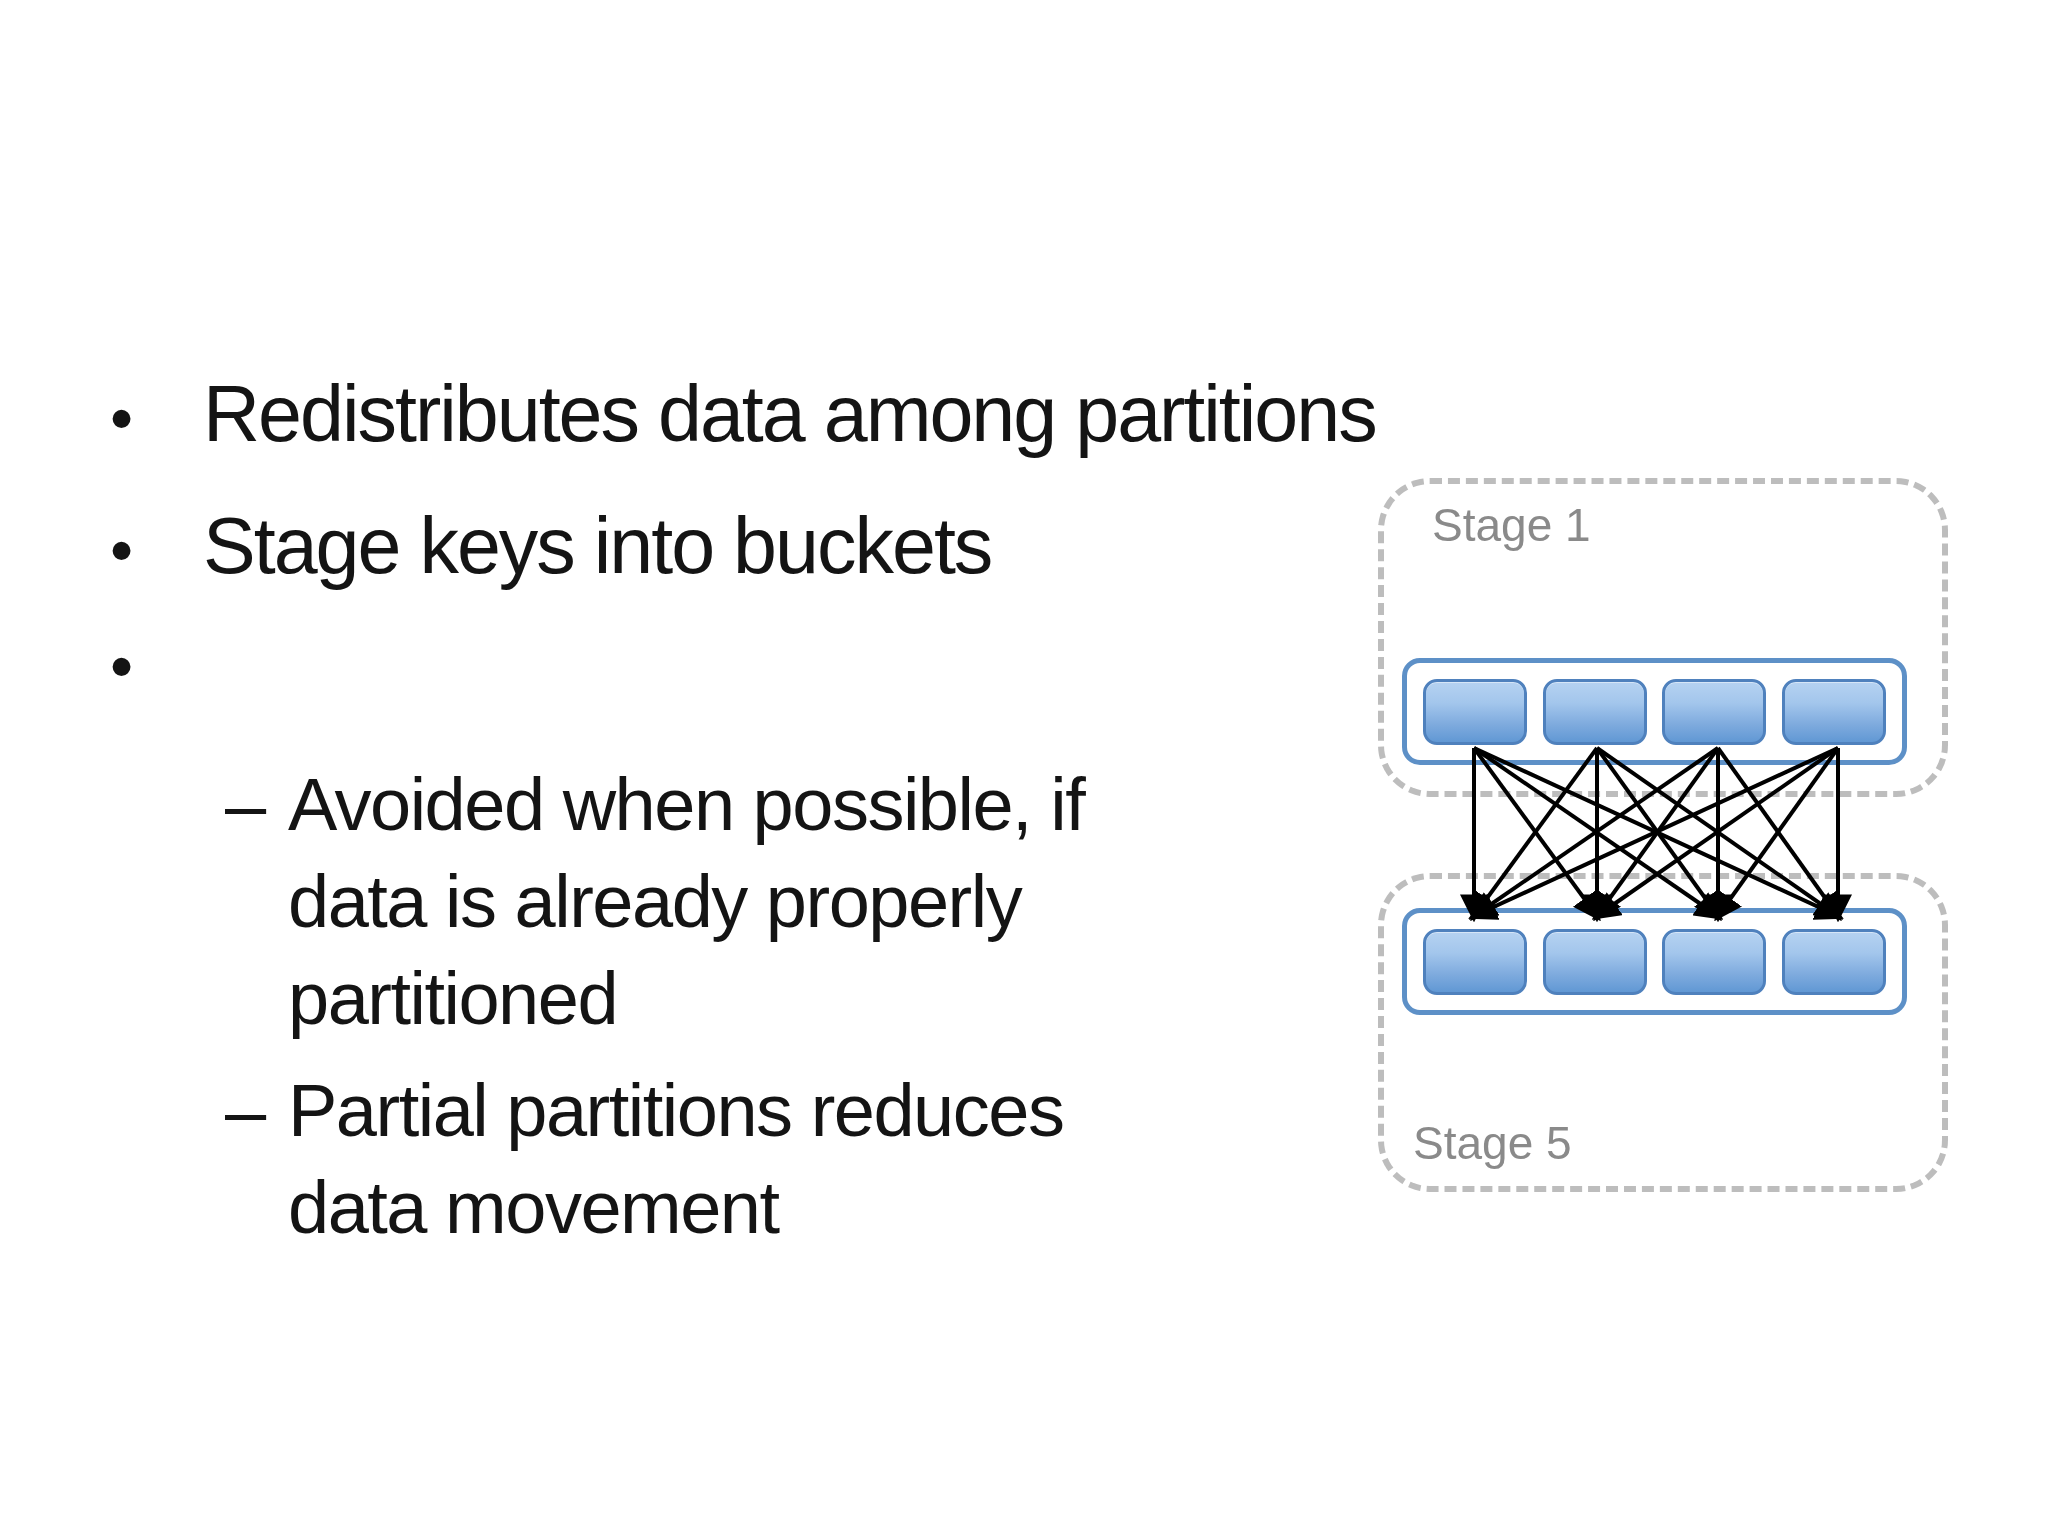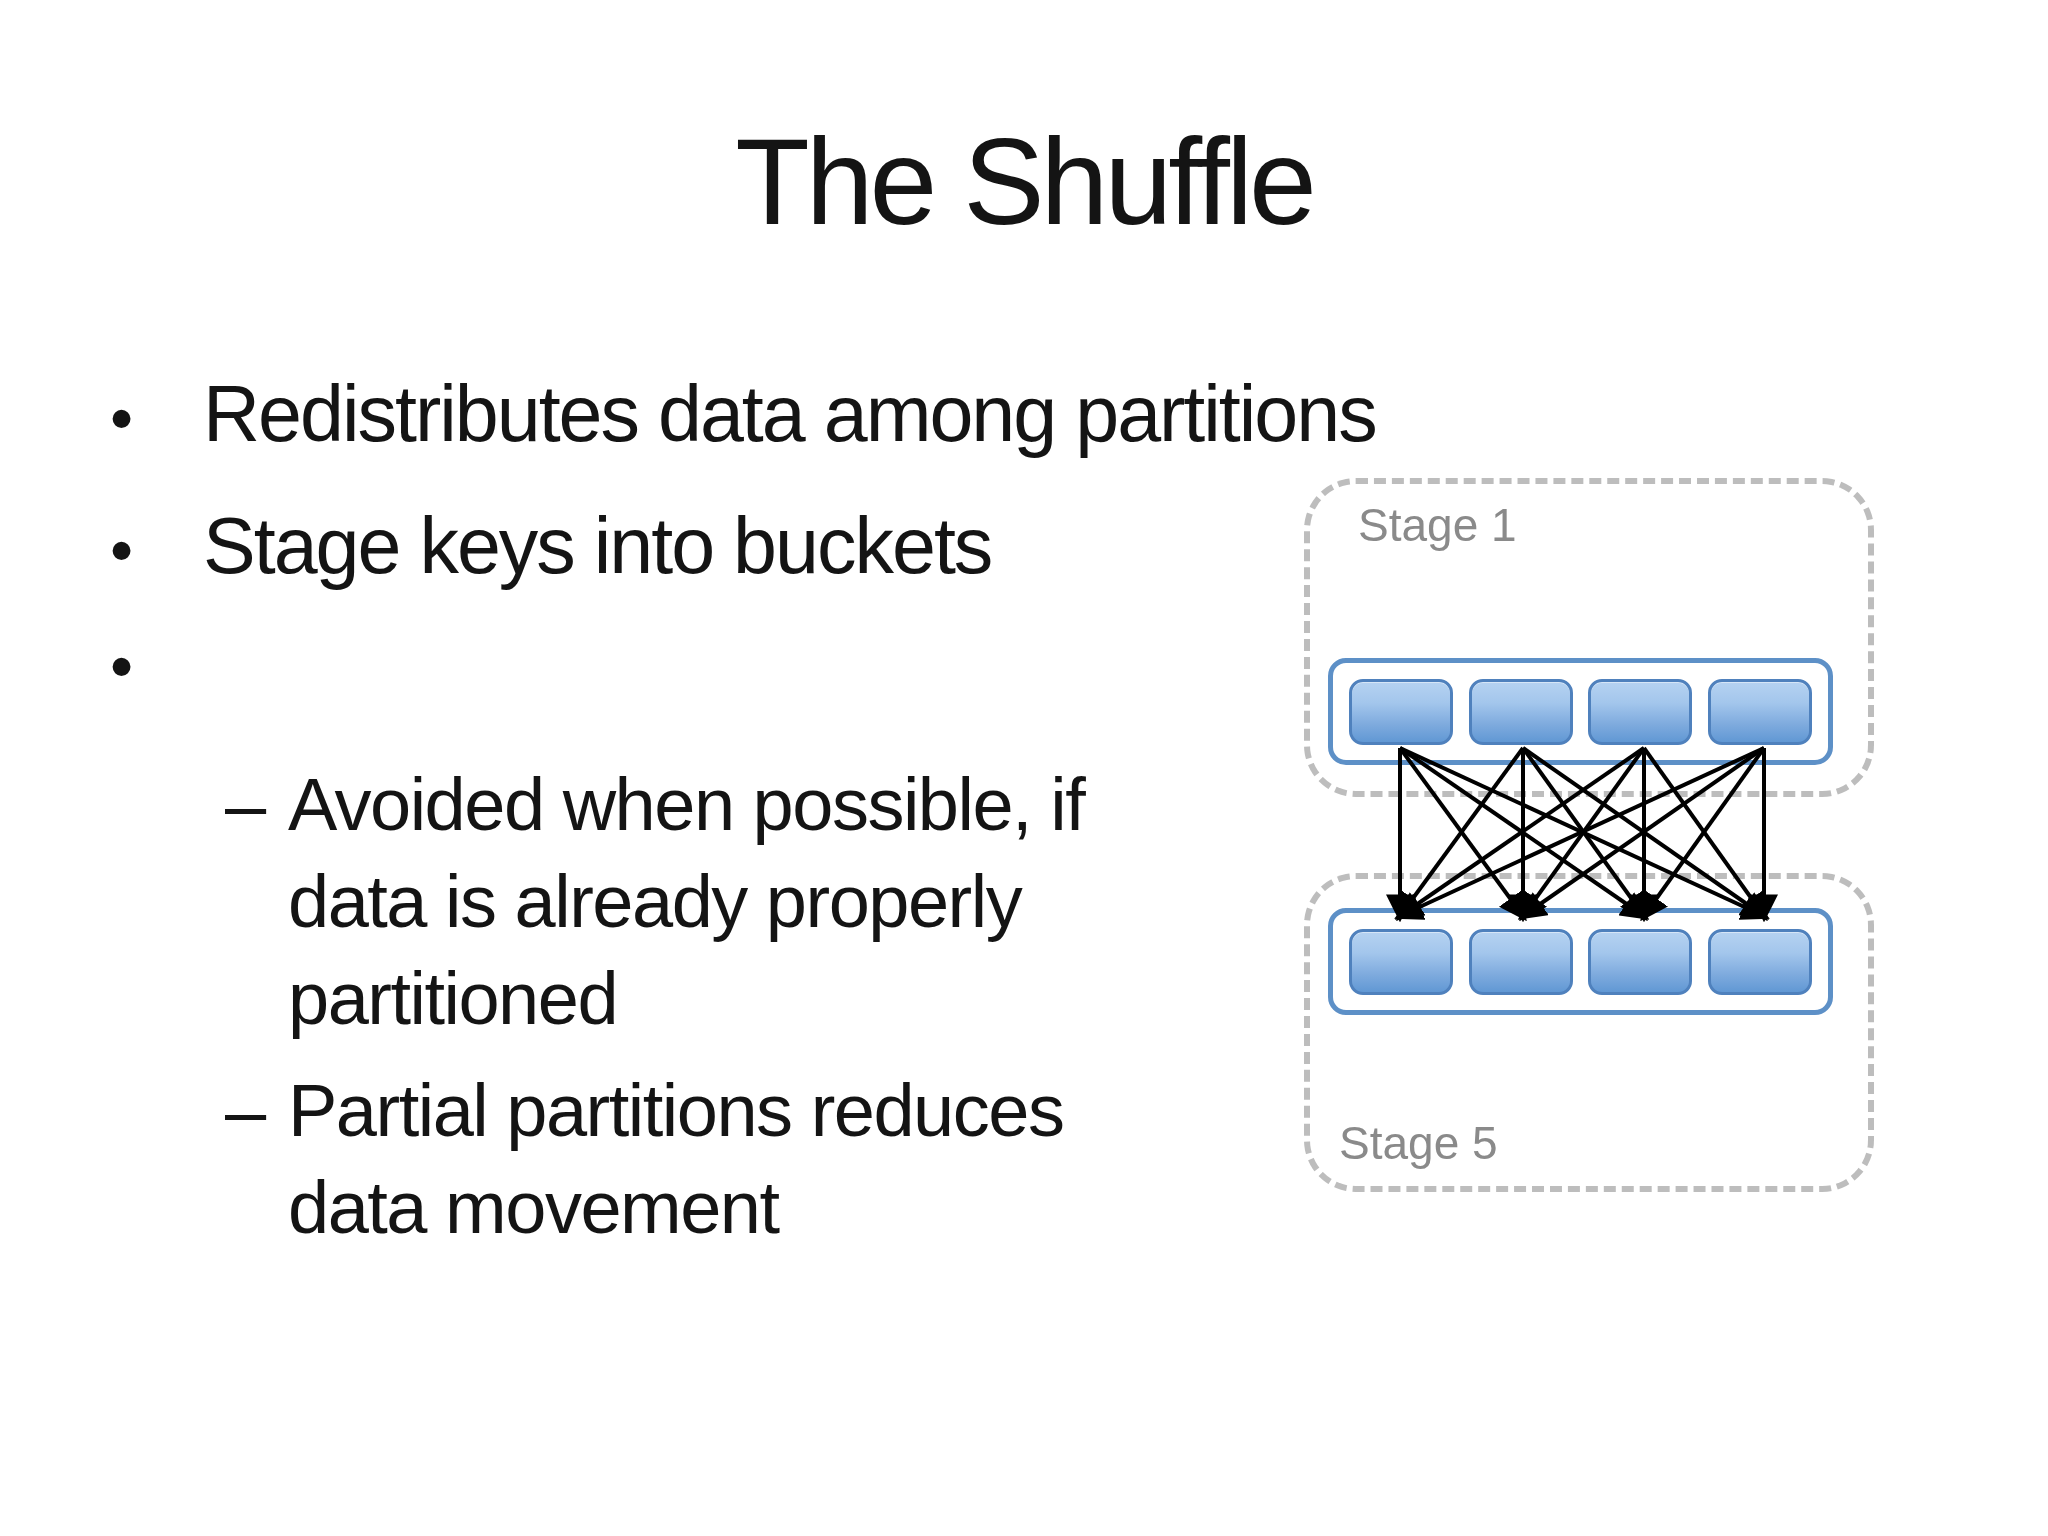--- a/index.html
+++ b/index.html
@@ -44,21 +44,21 @@
   .lvl2 .marker { width: 63px; }
   .b1 { top: 372px; }
   .b2 { top: 504px; }
   .b3 { top: 632px; }
   .s1 { top: 756px; }
   .s2 { top: 1062px; }
 
   
   .diagram {
     position: absolute;
-    left: 1304px;
+    left: 1378px;
     top: 478px;
     width: 570px;
     height: 717px;
   }
   .stage {
     position: absolute;
     left: 0;
     width: 570px;
     height: 319px;
     border: 6px dashed #bdbdbd;
@@ -110,21 +110,20 @@
     height: 717px;
     pointer-events: none;
   }
   .arrows line { stroke: #000000; stroke-width: 4; }
 </style>
 </head>
 <body>
 
 <div class="slide">
 
-  <div class="title">The Shuffle</div>
 
   <div class="bullet lvl1 b1">
     <span class="marker">•</span>
     <span class="text">Redistributes data among partitions</span>
   </div>
   <div class="bullet lvl1 b2">
     <span class="marker">•</span>
     <span class="text">Stage keys into buckets</span>
   </div>
   <div class="bullet lvl1 b3">

